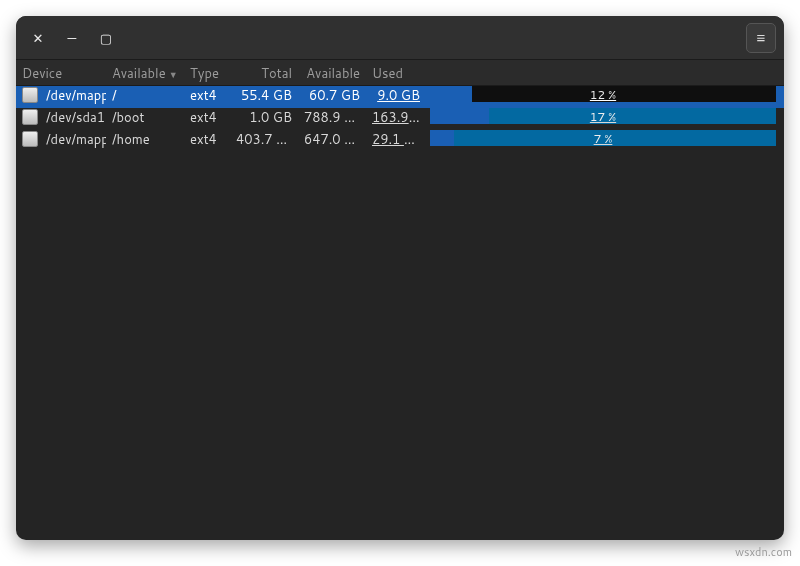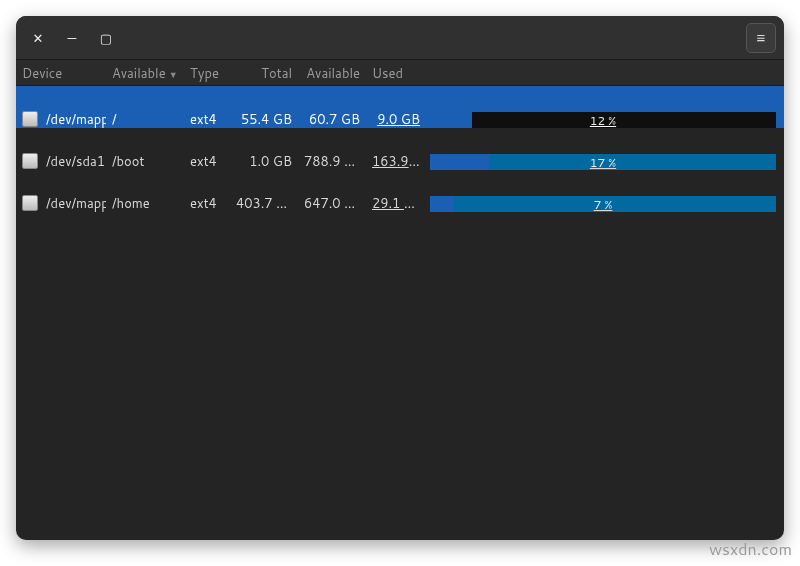--- a/index.html
+++ b/index.html
@@ -40,38 +40,38 @@
     .c-dir      { width: 78px; }
     .c-type     { width: 46px; }
     .c-total    { width: 68px; text-align: right; }
     .c-avail    { width: 68px; text-align: right; }
     .c-used     { width: 60px; text-align: right; text-decoration: underline; }
     .c-usedhdr  { width: 60px; padding-left:6px; }
     .c-bar      { flex: 1; padding: 0 8px 0 4px; display:flex; align-items:center;text-decoration:underline; }
     .sort-ind { font-size: 9px; margin-left: 3px; color:#888; }
     .rows { flex: 1; overflow: auto; }
     .row {
-      display: flex; align-items: flex-end; color: #d8d8d8; font-size: 13px;
-      height: 42px; cursor: pointer;
+      display: flex; align-items: flex-start; color: #d8d8d8; font-size: 13px;
+      height: 22px; cursor: pointer;
     }
     .row.selected { background: #1a5fb4; color: #fff; }
     .disk-icon {
       width: 16px; height: 16px; background: linear-gradient(#eee,#bbb);
       border-radius: 2px; display: inline-block; margin-right: 4px; vertical-align: middle;
       border: 1px solid #888; flex-shrink: 0;
     }
     .dev-wrap { display:flex; align-items:center; gap:4px; padding-left:6px; width:90px; overflow:hidden; }
     .bar-track {
       flex: 1; height: 16px; background: #0369a1; position: relative; display:flex; align-items:center; justify-content:center;
     }
     .row.selected .bar-track { background: #0f0f0f; }
     .bar-fill { position: absolute; top:0; bottom:0; left:0; background: #1a5fb4; }
     .row.selected .bar-fill { background: #1a5fb4; }
     .bar-label { position: relative; z-index: 1; font-size: 12px; color: #eee; }
-    .watermark { position: absolute; bottom: 6px; right: 8px; font-size: 16px; color: #999; }
+    .watermark { position: absolute; bottom: 6px; right: 8px; font-size: 11px; color: #999; }
   </style>
 </head>
 <body>
 
 <div class="window">
   <div class="titlebar">
     <div class="tb-btn">✕</div>
     <div class="tb-btn">—</div>
     <div class="tb-btn">▢</div>
     <div class="tb-spacer"></div>

